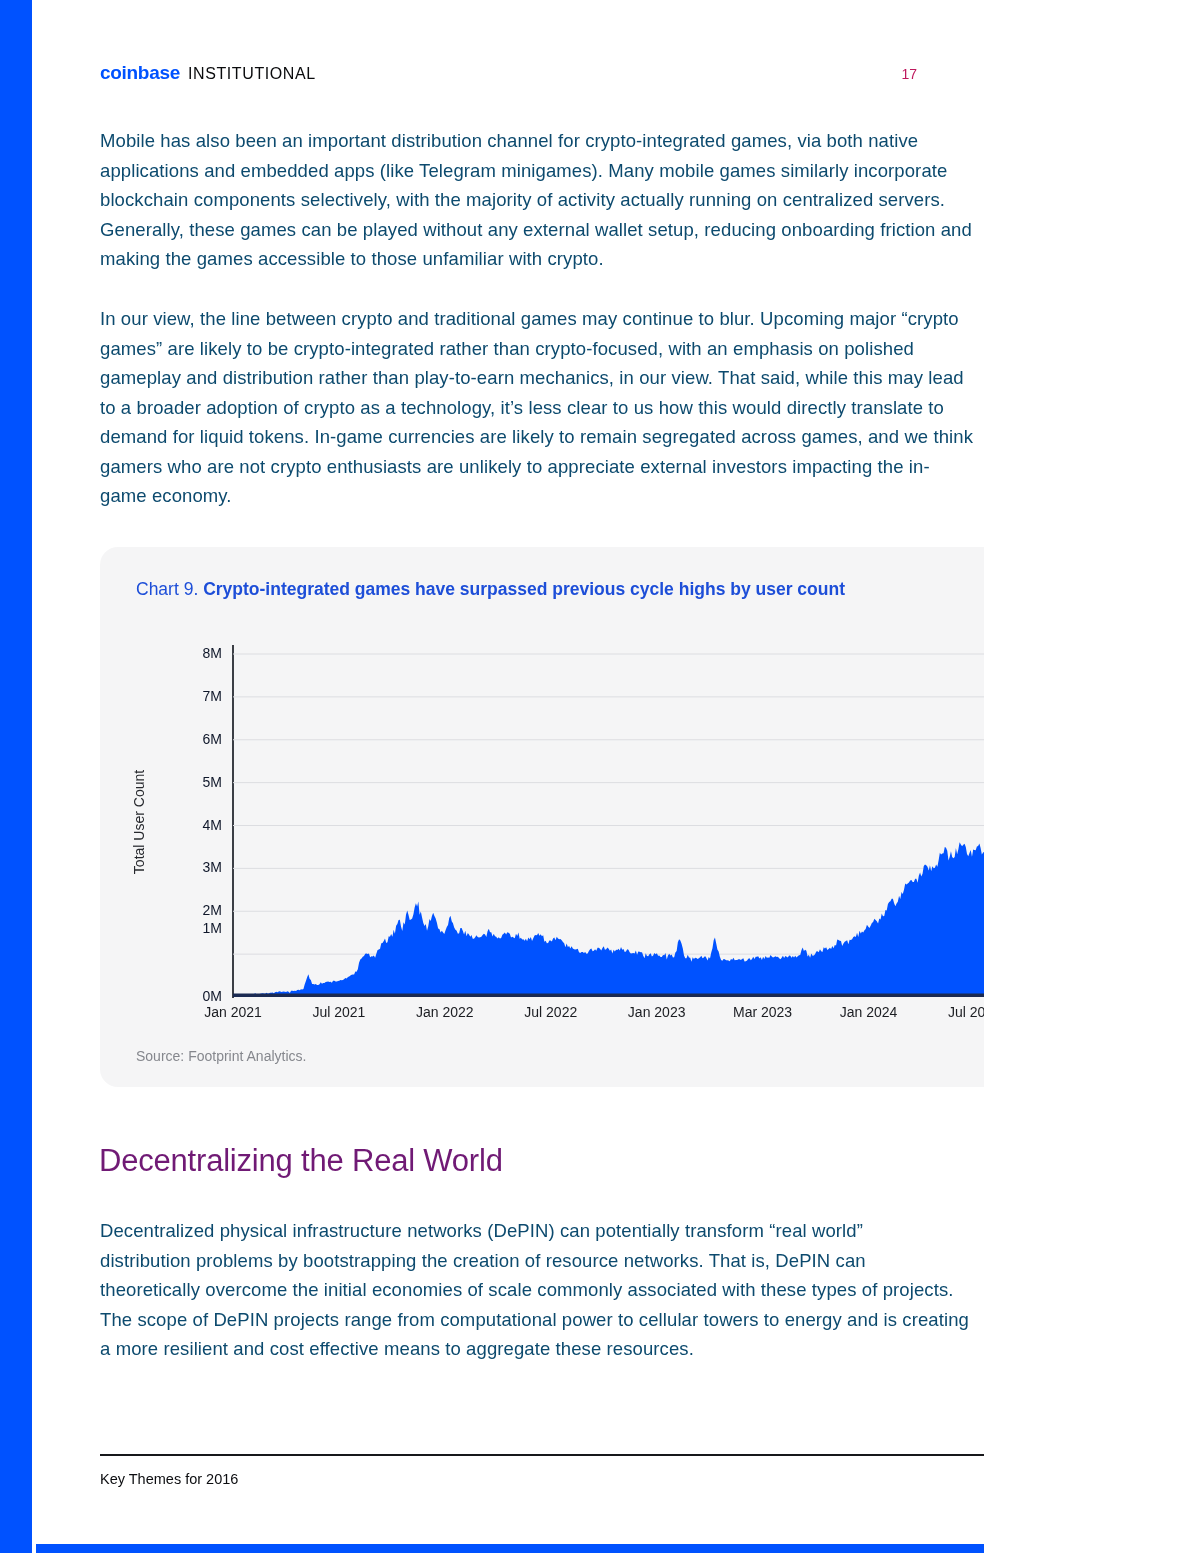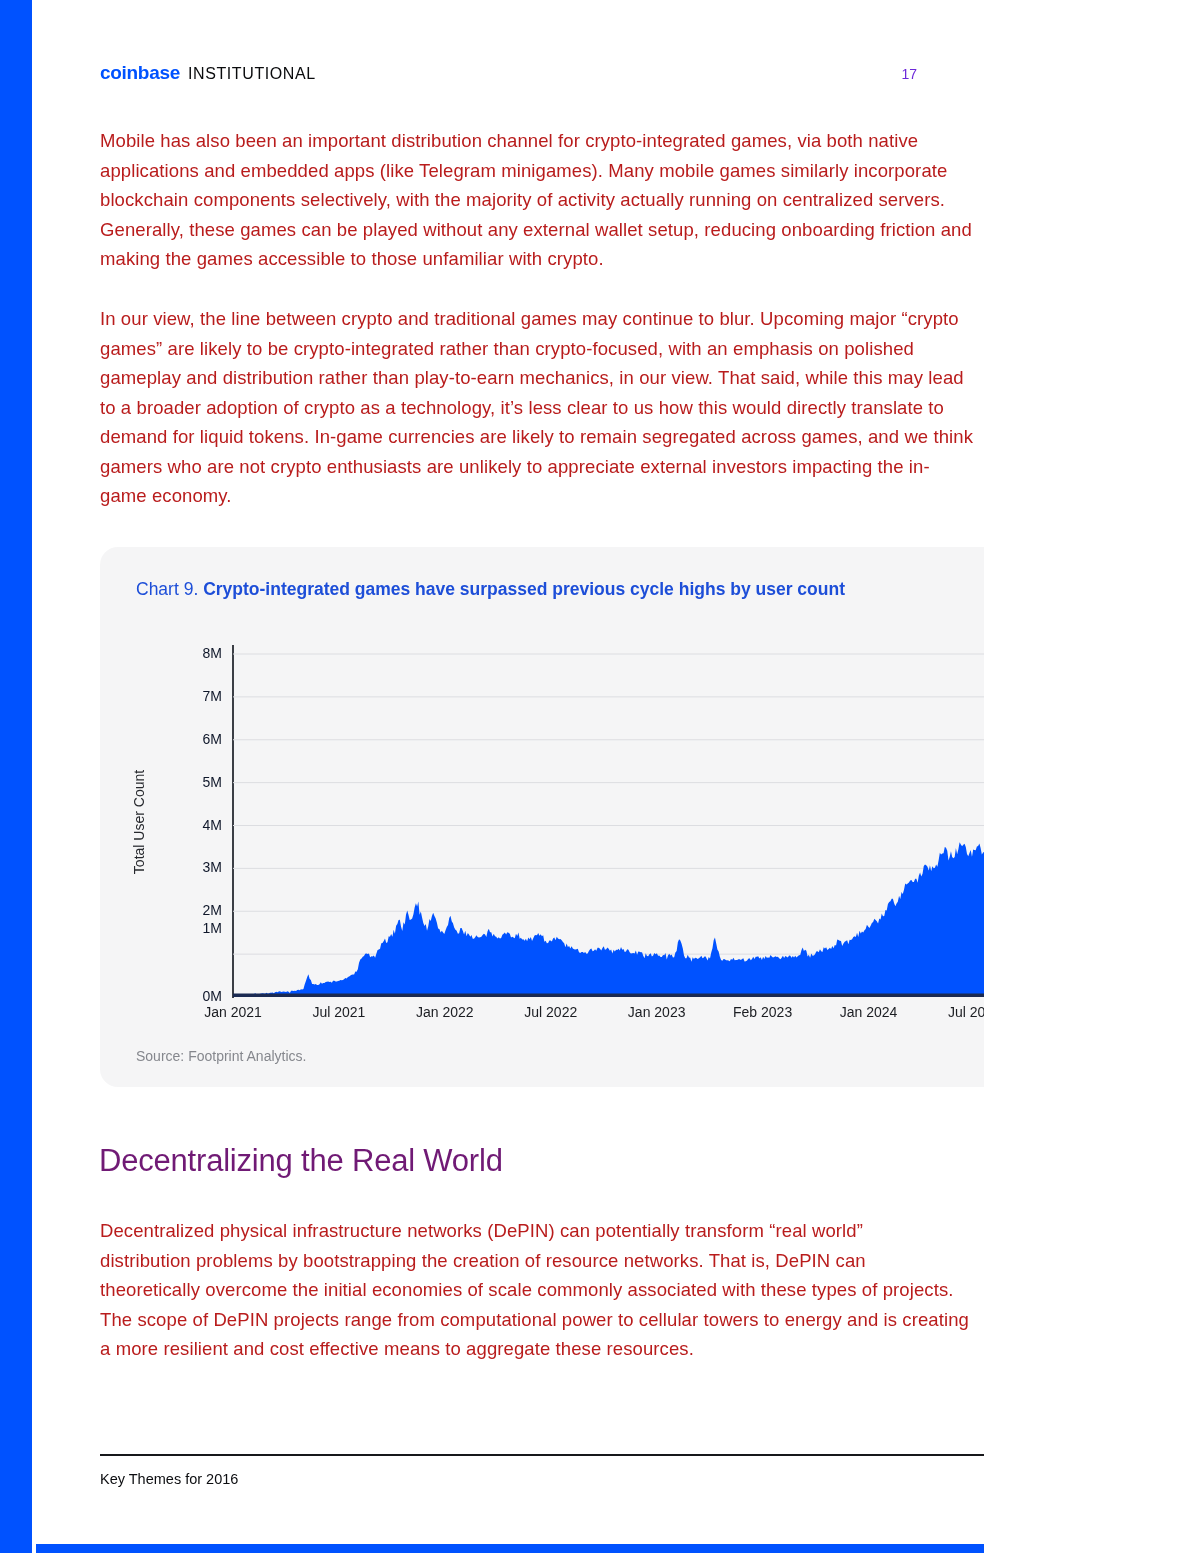--- a/index.html
+++ b/index.html
@@ -5,23 +5,23 @@
   html,body{margin:0;padding:0;background:#ffffff;}
   body{font-family:"Liberation Sans","DejaVu Sans",sans-serif;color:#0a0b0d;}
   #page{position:relative;width:984px;height:1553px;background:#ffffff;overflow:hidden;}
 
   .accent-stripe{position:absolute;left:0;top:0;width:32px;height:1553px;background:#0052FF;}
   .accent-bottom{position:absolute;left:36px;right:0;bottom:0;height:9px;background:#0052FF;}
 
   .header{position:absolute;left:100px;top:62px;display:flex;align-items:baseline;}
   .brand{color:#0052FF;font-weight:700;font-size:19px;letter-spacing:-0.3px;}
   .brand-suffix{margin-left:8px;font-size:16px;letter-spacing:0.6px;color:#0a0b0d;}
-  .page-number{position:absolute;right:67px;top:66px;font-size:14px;color:#6d28d9;}
+  .page-number{position:absolute;right:67px;top:66px;font-size:14px;color:#be185d;}
 
-  .para{position:absolute;left:100px;width:1010px;font-size:18.5px;line-height:29.5px;color:#b91c1c;letter-spacing:0.1px;}
+  .para{position:absolute;left:100px;width:1010px;font-size:18.5px;line-height:29.5px;color:#0c4a6e;letter-spacing:0.1px;}
   .para div{white-space:nowrap;}
   #p1{top:126px;} #p2{top:304px;} #p3{top:1216px;}
 
   .chart-card{position:absolute;left:100px;top:547px;width:1000px;height:540px;background:#f5f5f6;border-radius:18px;}
   .chart-title{position:absolute;left:136px;top:579px;font-size:17.5px;color:#1d4ed8;}
   .chart-title .label{font-weight:400;}
   .chart-title .strong{font-weight:700;}
 
   #chart-layer{position:absolute;left:0;top:0;width:1200px;height:1553px;pointer-events:none;}
   .plot{position:absolute;left:233px;top:648px;width:835px;height:349px;}
@@ -92,21 +92,21 @@
       <div class="ytick" style="left: 178px; top: 816.501px;">4M</div>
       <div class="ytick" style="left: 178px; top: 773.627px;">5M</div>
       <div class="ytick" style="left: 178px; top: 730.752px;">6M</div>
       <div class="ytick" style="left: 178px; top: 687.877px;">7M</div>
       <div class="ytick" style="left: 178px; top: 645.002px;">8M</div>
       <div class="xtick" style="left: 233px;">Jan 2021</div>
       <div class="xtick" style="left: 338.92px;">Jul 2021</div>
       <div class="xtick" style="left: 444.839px;">Jan 2022</div>
       <div class="xtick" style="left: 550.759px;">Jul 2022</div>
       <div class="xtick" style="left: 656.679px;">Jan 2023</div>
-      <div class="xtick" style="left: 762.598px;">Feb 2023</div>
+      <div class="xtick" style="left: 762.598px;">Mar 2023</div>
       <div class="xtick" style="left: 868.518px;">Jan 2024</div>
       <div class="xtick" style="left: 974.438px;">Jul 2024</div>
     </div>
 
   <div class="source-note">Source: Footprint Analytics.</div>
 
   <div class="section-heading">Decentralizing the Real World</div>
 
   <div id="p3" class="para">
       <div>Decentralized physical infrastructure networks (DePIN) can potentially transform “real world”</div>

